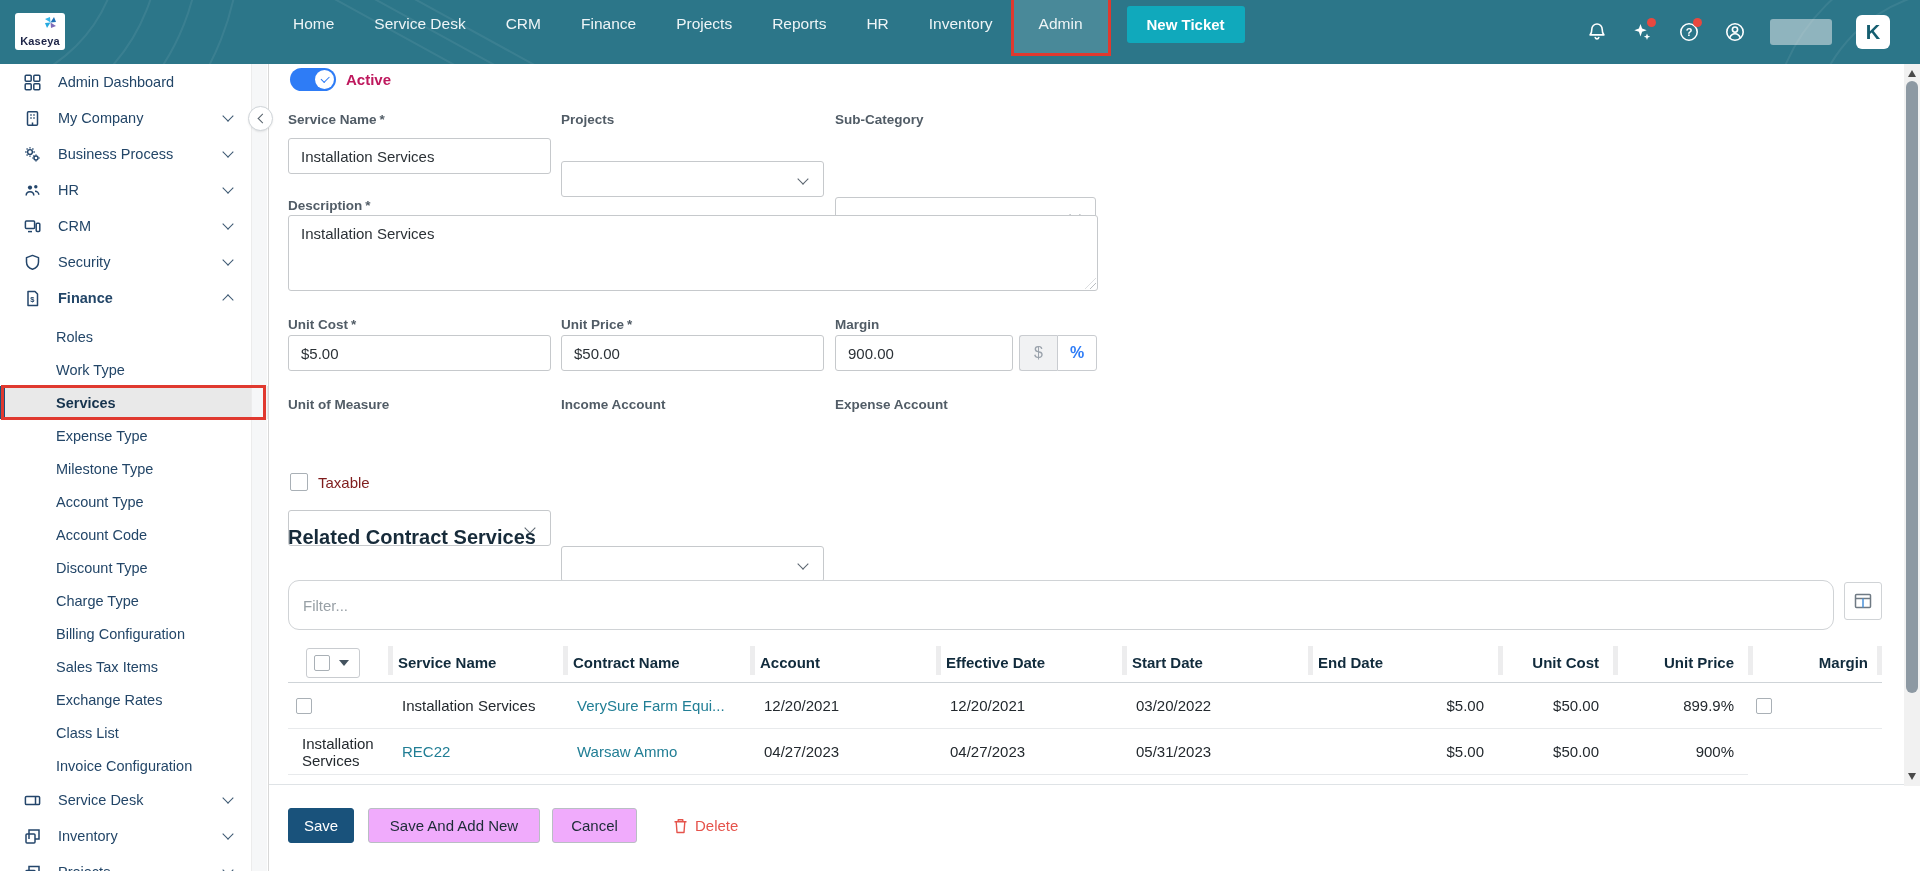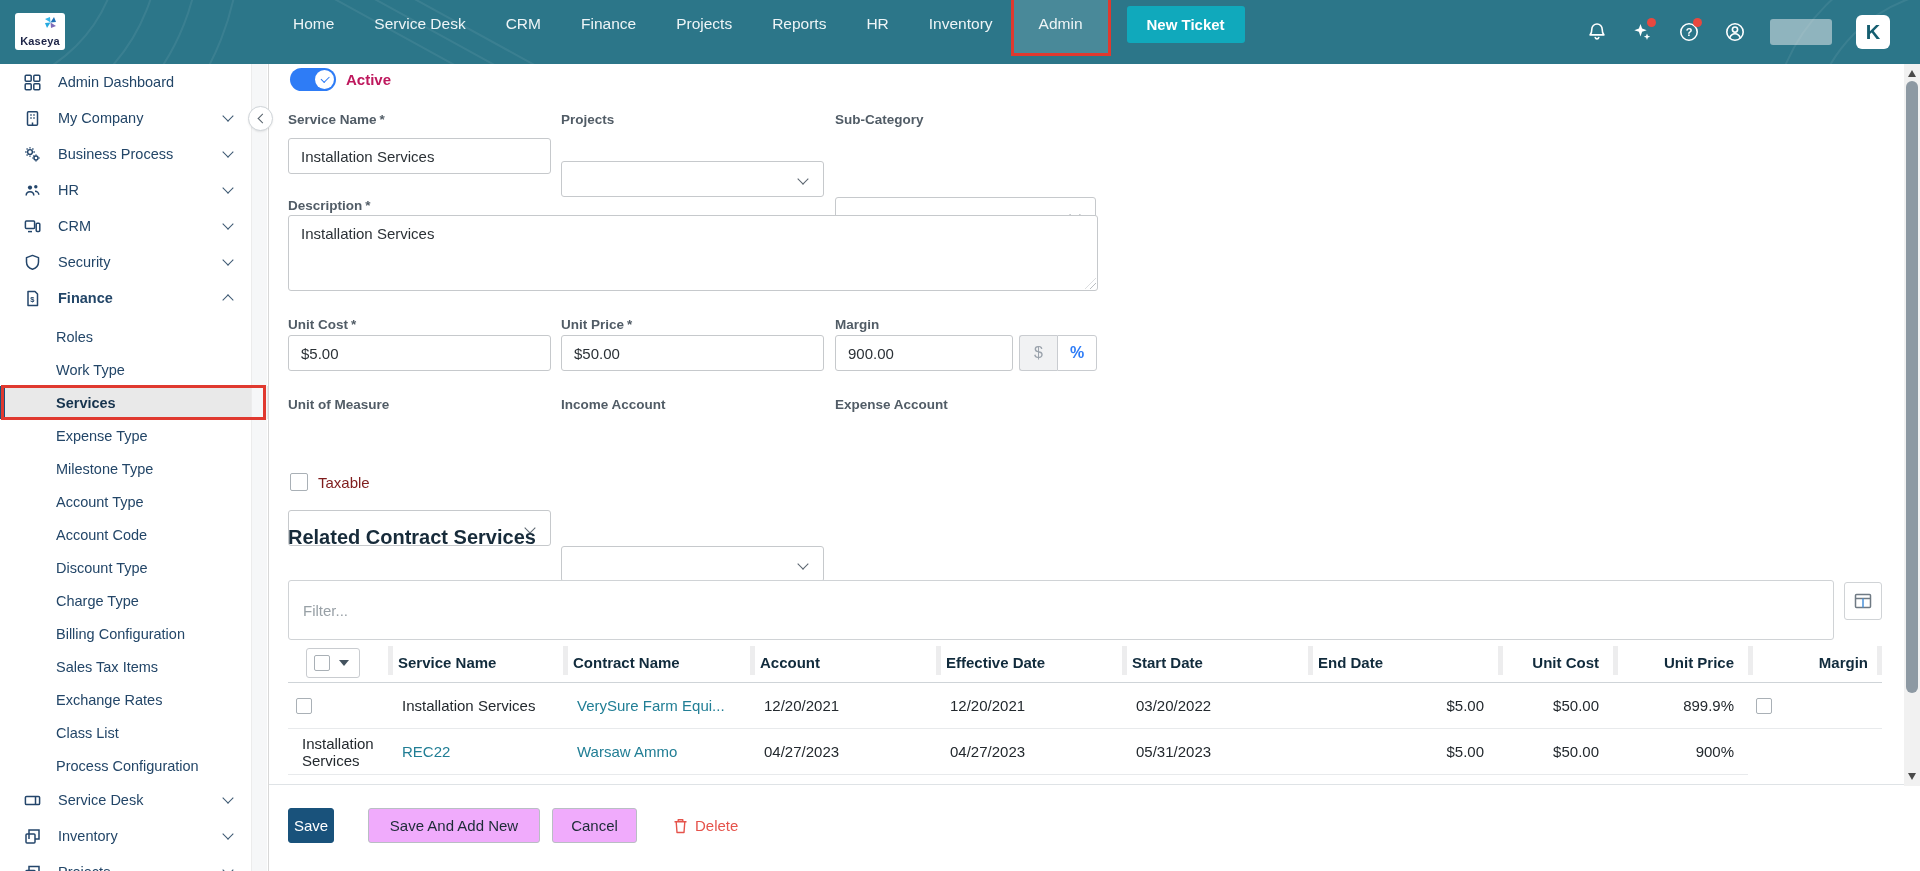--- a/index.html
+++ b/index.html
@@ -65,21 +65,21 @@
   .toggle .knob{position:absolute;right:2px;top:2px;width:19px;height:19px;border-radius:50%;background:#fff;
     display:flex;align-items:center;justify-content:center;}
   .toggle .check{width:8px;height:4.5px;border-left:1.8px solid #2e7cf6;border-bottom:1.8px solid #2e7cf6;
     transform:rotate(-45deg);margin-top:-2px;}
   .unit-btn{height:36px;border:1px solid #c9ccd0;display:flex;align-items:center;justify-content:center;
     font-size:16px;cursor:pointer;}
   .unit-dollar{width:38px;border-radius:3px 0 0 3px;background:#f1f2f3;color:#9aa2ab;border-right:none;}
   .unit-percent{width:40px;border-radius:0 3px 3px 0;background:#fff;color:#2e7cf6;font-weight:600;}
   .cbx{width:18px;height:18px;border:1.5px solid #a9b0b6;border-radius:2px;background:#fff;cursor:pointer;}
   .section-h{font-size:20px;font-weight:700;color:#172b3a;}
-  .filter-input{height:60px;border:1px solid #d0d3d6;border-radius:3px;font-size:15px;color:#2b3136;
+  .filter-input{height:50px;border:1px solid #d0d3d6;border-radius:11px;font-size:15px;color:#2b3136;
     padding:0 14px;font-family:inherit;width:100%;}
   .filter-input::placeholder{color:#98a0a6;}
   .col-btn{width:38px;height:38px;border:1px solid #d0d3d6;border-radius:3px;background:#fff;cursor:pointer;
     display:flex;align-items:center;justify-content:center;}
 
   
   .rcs-table{display:grid;grid-template-columns:100px 175px 187px 186px 186px 186px 190px 115px 135px 134px;}
   .th{height:40px;display:flex;align-items:center;font-size:15px;font-weight:700;color:#112b3c;
     padding-left:10px;border-bottom:1px solid #cfd4d8;position:relative;background:#fff;}
   .th.sep::before{content:"";position:absolute;left:0;top:3px;width:5px;height:29px;background:#ededee;}
@@ -282,21 +282,21 @@
     <div class="side-sub">
         <span>Sales Tax Items</span>
       </div>
     <div class="side-sub">
         <span>Exchange Rates</span>
       </div>
     <div class="side-sub">
         <span>Class List</span>
       </div>
     <div class="side-sub">
-        <span>Process Configuration</span>
+        <span>Invoice Configuration</span>
       </div>
   </div>
 
   <div class="side-item">
     <svg class="ic" viewBox="0 0 17 17" fill="none" stroke="#24466b" stroke-width="1.5">
       <rect x="1.4" y="4.4" width="14.2" height="8.2" rx="1.2"></rect>
       <path d="M11.5 4.4v8.2"></path>
     </svg>
     <span>Service Desk</span>
     <span class="chev"></span>
@@ -431,21 +431,21 @@
     <div class="td">04/27/2023</div>
     <div class="td">04/27/2023</div>
     <div class="td">05/31/2023</div>
     <div class="td num">$5.00</div>
     <div class="td num">$50.00</div>
     <div class="td num">900%</div>
   </div>
 
   <div class="abs" style="left:0;top:720px;width:1635px;height:1px;background:#dfe3e6;"></div>
 
-  <button class="abs btn btn-primary" style="left:19px;top:744px;width:46px;">Save</button>
+  <button class="abs btn btn-primary" style="left:19px;top:744px;width:66px;">Save</button>
   <button class="abs btn btn-outline" style="left:99px;top:744px;width:172px;">Save And Add New</button>
   <button class="abs btn btn-outline" style="left:283px;top:744px;width:85px;">Cancel</button>
   <button class="abs btn btn-delete" style="left:398px;top:744px;">
     <svg width="15" height="16" viewBox="0 0 15 16" fill="none" stroke="#e5534b" stroke-width="1.4" stroke-linejoin="round">
       <path d="M1.5 3.8h12M5.2 3.8V1.8h4.6v2M3.2 3.8l.8 10.7h7l.8-10.7"></path>
     </svg>
     <span>Delete</span>
   </button>
 </main>
 

